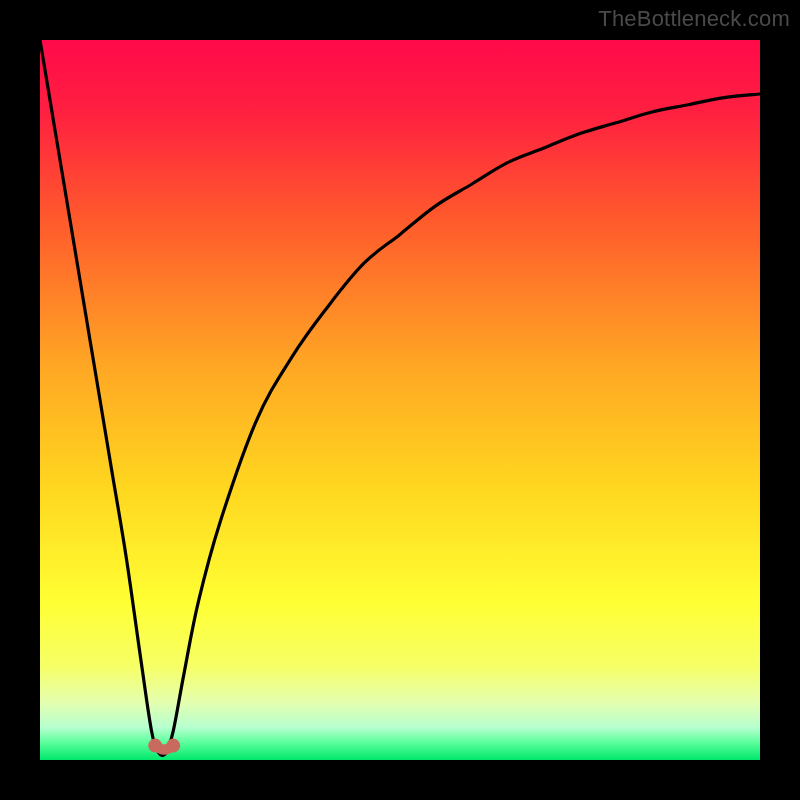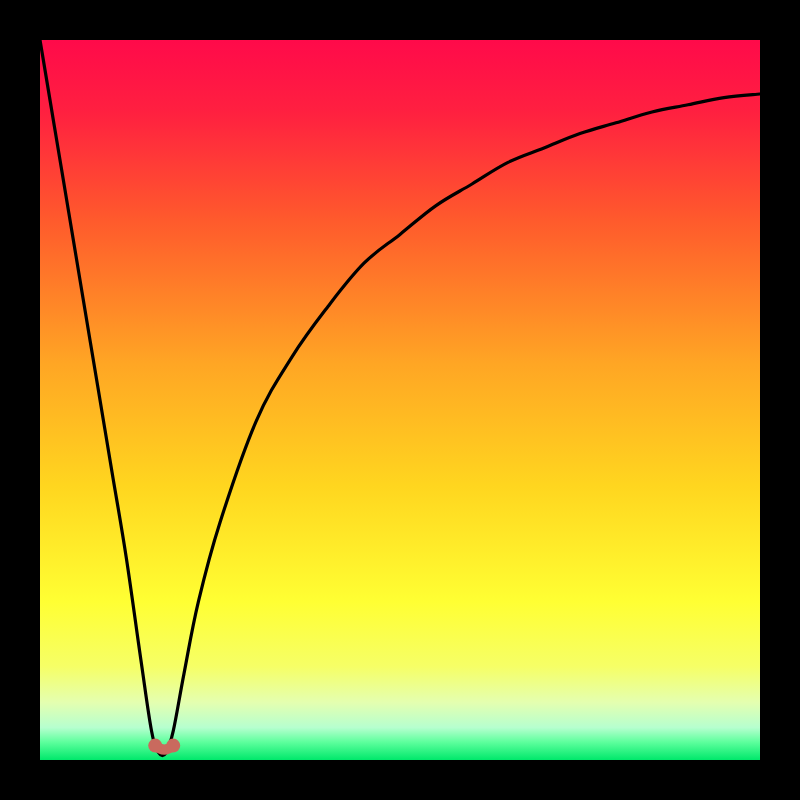--- a/index.html
+++ b/index.html
@@ -71,13 +71,14 @@
     </svg>
     <svg class="curve" viewBox="0 0 720 720" preserveAspectRatio="none">
       <path id="curve-path" d="M 0.00 0.00 C 2.59 15.55, 9.22 55.30, 14.40 86.40 C 19.58 117.50, 23.62 141.70, 28.80 172.80 C 33.98 203.90, 38.02 228.10, 43.20 259.20 C 48.38 290.30, 52.42 314.50, 57.60 345.60 C 62.78 376.70, 66.82 400.90, 72.00 432.00 C 77.18 463.10, 81.22 484.70, 86.40 518.40 C 91.58 552.10, 96.26 588.10, 100.80 619.20 C 105.34 650.30, 108.36 674.35, 111.60 691.20 C 114.84 708.05, 116.21 708.91, 118.80 712.80 C 121.39 716.69, 123.41 716.69, 126.00 712.80 C 128.59 708.91, 129.96 705.46, 133.20 691.20 C 136.44 676.94, 139.46 656.93, 144.00 633.60 C 148.54 610.27, 151.92 588.82, 158.40 561.60 C 164.88 534.38, 169.63 514.80, 180.00 482.40 C 190.37 450.00, 203.04 411.41, 216.00 381.60 C 228.96 351.79, 239.04 337.54, 252.00 316.80 C 264.96 296.06, 275.04 283.25, 288.00 266.40 C 300.96 249.55, 311.04 236.16, 324.00 223.20 C 336.96 210.24, 347.04 204.77, 360.00 194.40 C 372.96 184.03, 383.04 174.67, 396.00 165.60 C 408.96 156.53, 419.04 151.78, 432.00 144.00 C 444.96 136.22, 455.04 128.88, 468.00 122.40 C 480.96 115.92, 491.04 113.18, 504.00 108.00 C 516.96 102.82, 527.04 98.14, 540.00 93.60 C 552.96 89.06, 563.04 86.69, 576.00 82.80 C 588.96 78.91, 599.04 75.24, 612.00 72.00 C 624.96 68.76, 635.04 67.39, 648.00 64.80 C 660.96 62.21, 671.04 59.54, 684.00 57.60 C 696.96 55.66, 713.52 54.65, 720.00 54.00" fill="none" stroke="#000" stroke-width="3.2" stroke-linecap="round" stroke-linejoin="round"></path>
       <g id="markers">
           <path d="M 115.20 705.60 Q 124.20 713.60 133.20 705.60" fill="none" stroke="#c96a5e" stroke-width="10" stroke-linecap="round"></path>
           <circle cx="115.20" cy="705.60" r="7" fill="#c96a5e"></circle>
           <circle cx="133.20" cy="705.60" r="7" fill="#c96a5e"></circle>
         </g>
     </svg>
   </div>
+  <div class="watermark">TheBottleneck.com</div>
 </div>
 
 </body></html>

